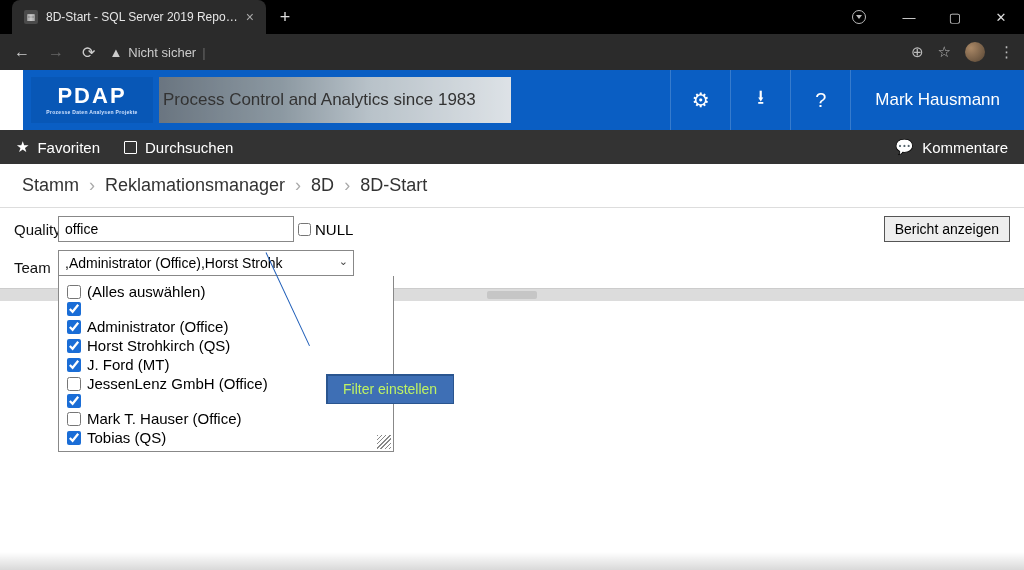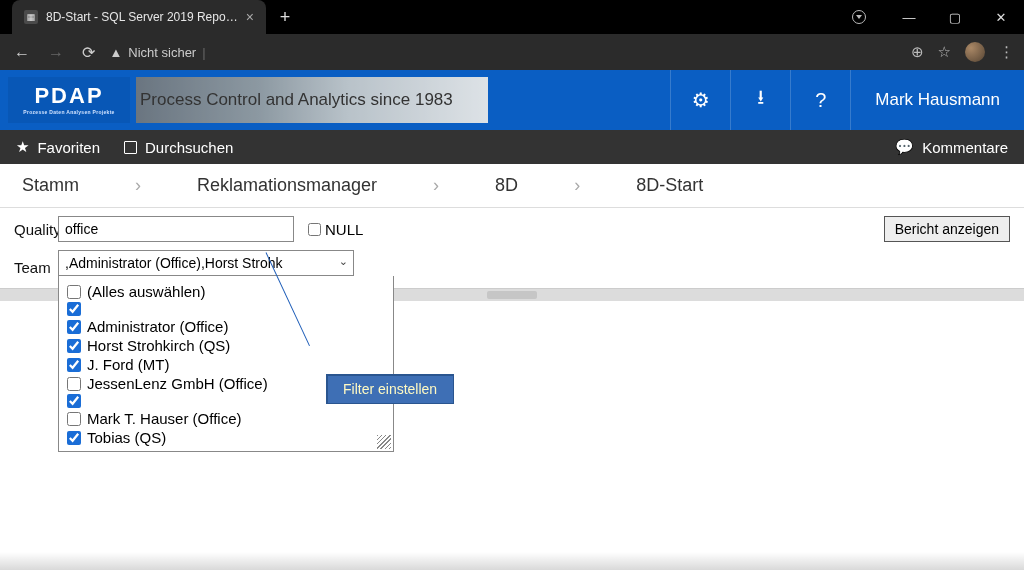--- a/index.html
+++ b/index.html
@@ -23,64 +23,64 @@
   .navbtn.dim { color: #666; }
   .secure { display: flex; align-items: center; gap: 6px; font-size: 13px; color: #ccc; }
   .secure .warn { font-size: 13px; }
   .url { font-size: 13px; color: #bbb; }
   .url .host { color: #eee; }
   .addricons { display: flex; gap: 14px; align-items: center; margin-left: auto; }
   .aicon { font-size: 15px; color: #bbb; cursor: pointer; }
   .avatar { width: 20px; height: 20px; border-radius: 50%; background: radial-gradient(circle at 30% 30%, #a86, #543); }
 
   
-  .brandbar { height: 60px; background: #0a5ec3; display: flex; align-items: center; }
+  .brandbar { height: 60px; background: #0a5ec3; display: flex; align-items: center; margin-left: 23px; }
   .logo { width: 122px; height: 46px; margin-left: 8px; background: #0857b6; color: #fff; display: flex; flex-direction: column; align-items: center; justify-content: center; font-weight: bold; }
   .logo .big { font-size: 22px; letter-spacing: 2px; line-height: 1; }
   .logo .small { font-size: 5px; letter-spacing: 0.3px; color: #cfe2ff; margin-top: 2px; }
   .banner { height: 46px; width: 352px; margin-left: 6px; background: linear-gradient(90deg, #2a3a4a 0%, #5b6d7a 35%, #9aa8b2 60%, #cfd6dc 100%); display: flex; align-items: center; position: relative; }
   .banner::before { content:""; position:absolute; inset:0; background: rgba(255,255,255,0.3); }
   .banner-text { position: relative; font-size: 17px; color: #333; padding-left: 4px; }
   .brand-right { margin-left: auto; display: flex; align-items: stretch; height: 100%; }
   .brand-icon { width: 60px; display: flex; align-items: center; justify-content: center; border-left: 1px solid rgba(255,255,255,0.18); color: #fff; font-size: 20px; cursor: pointer; }
   .username { color: #fff; font-size: 17px; padding: 0 24px; display: flex; align-items: center; border-left: 1px solid rgba(255,255,255,0.18); }
 
   
   .toolbar { height: 34px; background: #333; color: #fff; display: flex; align-items: center; padding: 0 16px; font-size: 15px; }
   .tbtn { display: flex; align-items: center; gap: 8px; margin-right: 24px; cursor: pointer; }
   .tbtn .ticon { font-size: 15px; }
   .tright { margin-left: auto; display: flex; align-items: center; gap: 8px; cursor: pointer; }
 
   
-  .crumbs { height: 44px; background: #fff; display: flex; align-items: center; padding: 0 22px; font-size: 18px; color: #333; border-bottom: 1px solid #ddd; gap: 46px; }
+  .crumbs { height: 44px; background: #fff; display: flex; align-items: center; padding: 0 22px; font-size: 18px; color: #333; border-bottom: 1px solid #ddd; }
   .crumb { cursor: pointer; }
   .sep { color: #aaa; margin: 0 10px; }
 
   
   .params { padding: 8px 14px 4px 14px; position: relative; border-bottom: 1px solid #ccc; }
   .prow { display: flex; align-items: center; margin-bottom: 8px; }
   .plabel { width: 44px; font-size: 15px; color: #111; }
   .txt { width: 236px; height: 26px; border: 1px solid #888; padding: 0 6px; font-size: 14px; }
-  .nullchk { display: flex; align-items: center; gap: 4px; margin-left: 14px; font-size: 15px; }
+  .nullchk { display: flex; align-items: center; gap: 4px; margin-left: 4px; font-size: 15px; }
   .runbtn { position: absolute; right: 14px; top: 8px; height: 26px; padding: 0 10px; font-size: 14px; border: 1px solid #555; background: #eee; cursor: pointer; }
   .ddwrap { position: relative; width: 296px; }
   .ddinput { width: 100%; height: 26px; border: 1px solid #888; padding: 0 22px 0 6px; font-size: 14px; background: #fff; white-space: nowrap; overflow: hidden; text-overflow: ellipsis; display: flex; align-items: center; }
   .ddarrow { position: absolute; right: 6px; top: 5px; font-size: 11px; color: #444; pointer-events: none; }
   .ddpanel { position: absolute; top: 26px; left: 0; width: 336px; background: #fff; border: 1px solid #888; border-top: none; padding: 6px 6px 4px 6px; z-index: 50; }
   .opt { display: flex; align-items: center; gap: 6px; font-size: 15px; padding: 1px 2px; cursor: pointer; }
   .opt input[type=checkbox] { width: 14px; height: 14px; accent-color: #1a6dd6; }
   .resize { position: absolute; right: 2px; bottom: 2px; width: 14px; height: 14px; background: repeating-linear-gradient(135deg, #888 0 1px, transparent 1px 3px); cursor: nwse-resize; }
 
   
   .divstrip { height: 12px; background: #dcdcdc; position: relative; }
   .divhandle { position: absolute; left: 50%; top: 2px; transform: translateX(-50%); width: 50px; height: 8px; background: #c6c6c6; border-radius: 2px; }
 
   
   .callout-line { position: absolute; border-top: 1px solid #1e5db8; transform-origin: left center; z-index: 60; }
-  .callout-box { position: absolute; background: #3e6fb5; color: #fef9c3; border: 1px solid #2a558f; font-size: 14px; padding: 6px 16px; z-index: 60; box-shadow: 1px 1px 0 #2a558f inset; }
+  .callout-box { position: absolute; background: #3e6fb5; color: #bef264; border: 1px solid #2a558f; font-size: 14px; padding: 6px 16px; z-index: 60; box-shadow: 1px 1px 0 #2a558f inset; }
 
   .shadow { position: absolute; left: 0; right: 0; bottom: 0; height: 18px; background: linear-gradient(to bottom, rgba(0,0,0,0), rgba(0,0,0,0.15)); pointer-events: none; }
 </style>
 </head>
 <body>
 
 <div class="titlebar">
   <div class="tab">
     <span class="favicon">▦</span>
     <span class="title">8D-Start - SQL Server 2019 Repo…</span>

